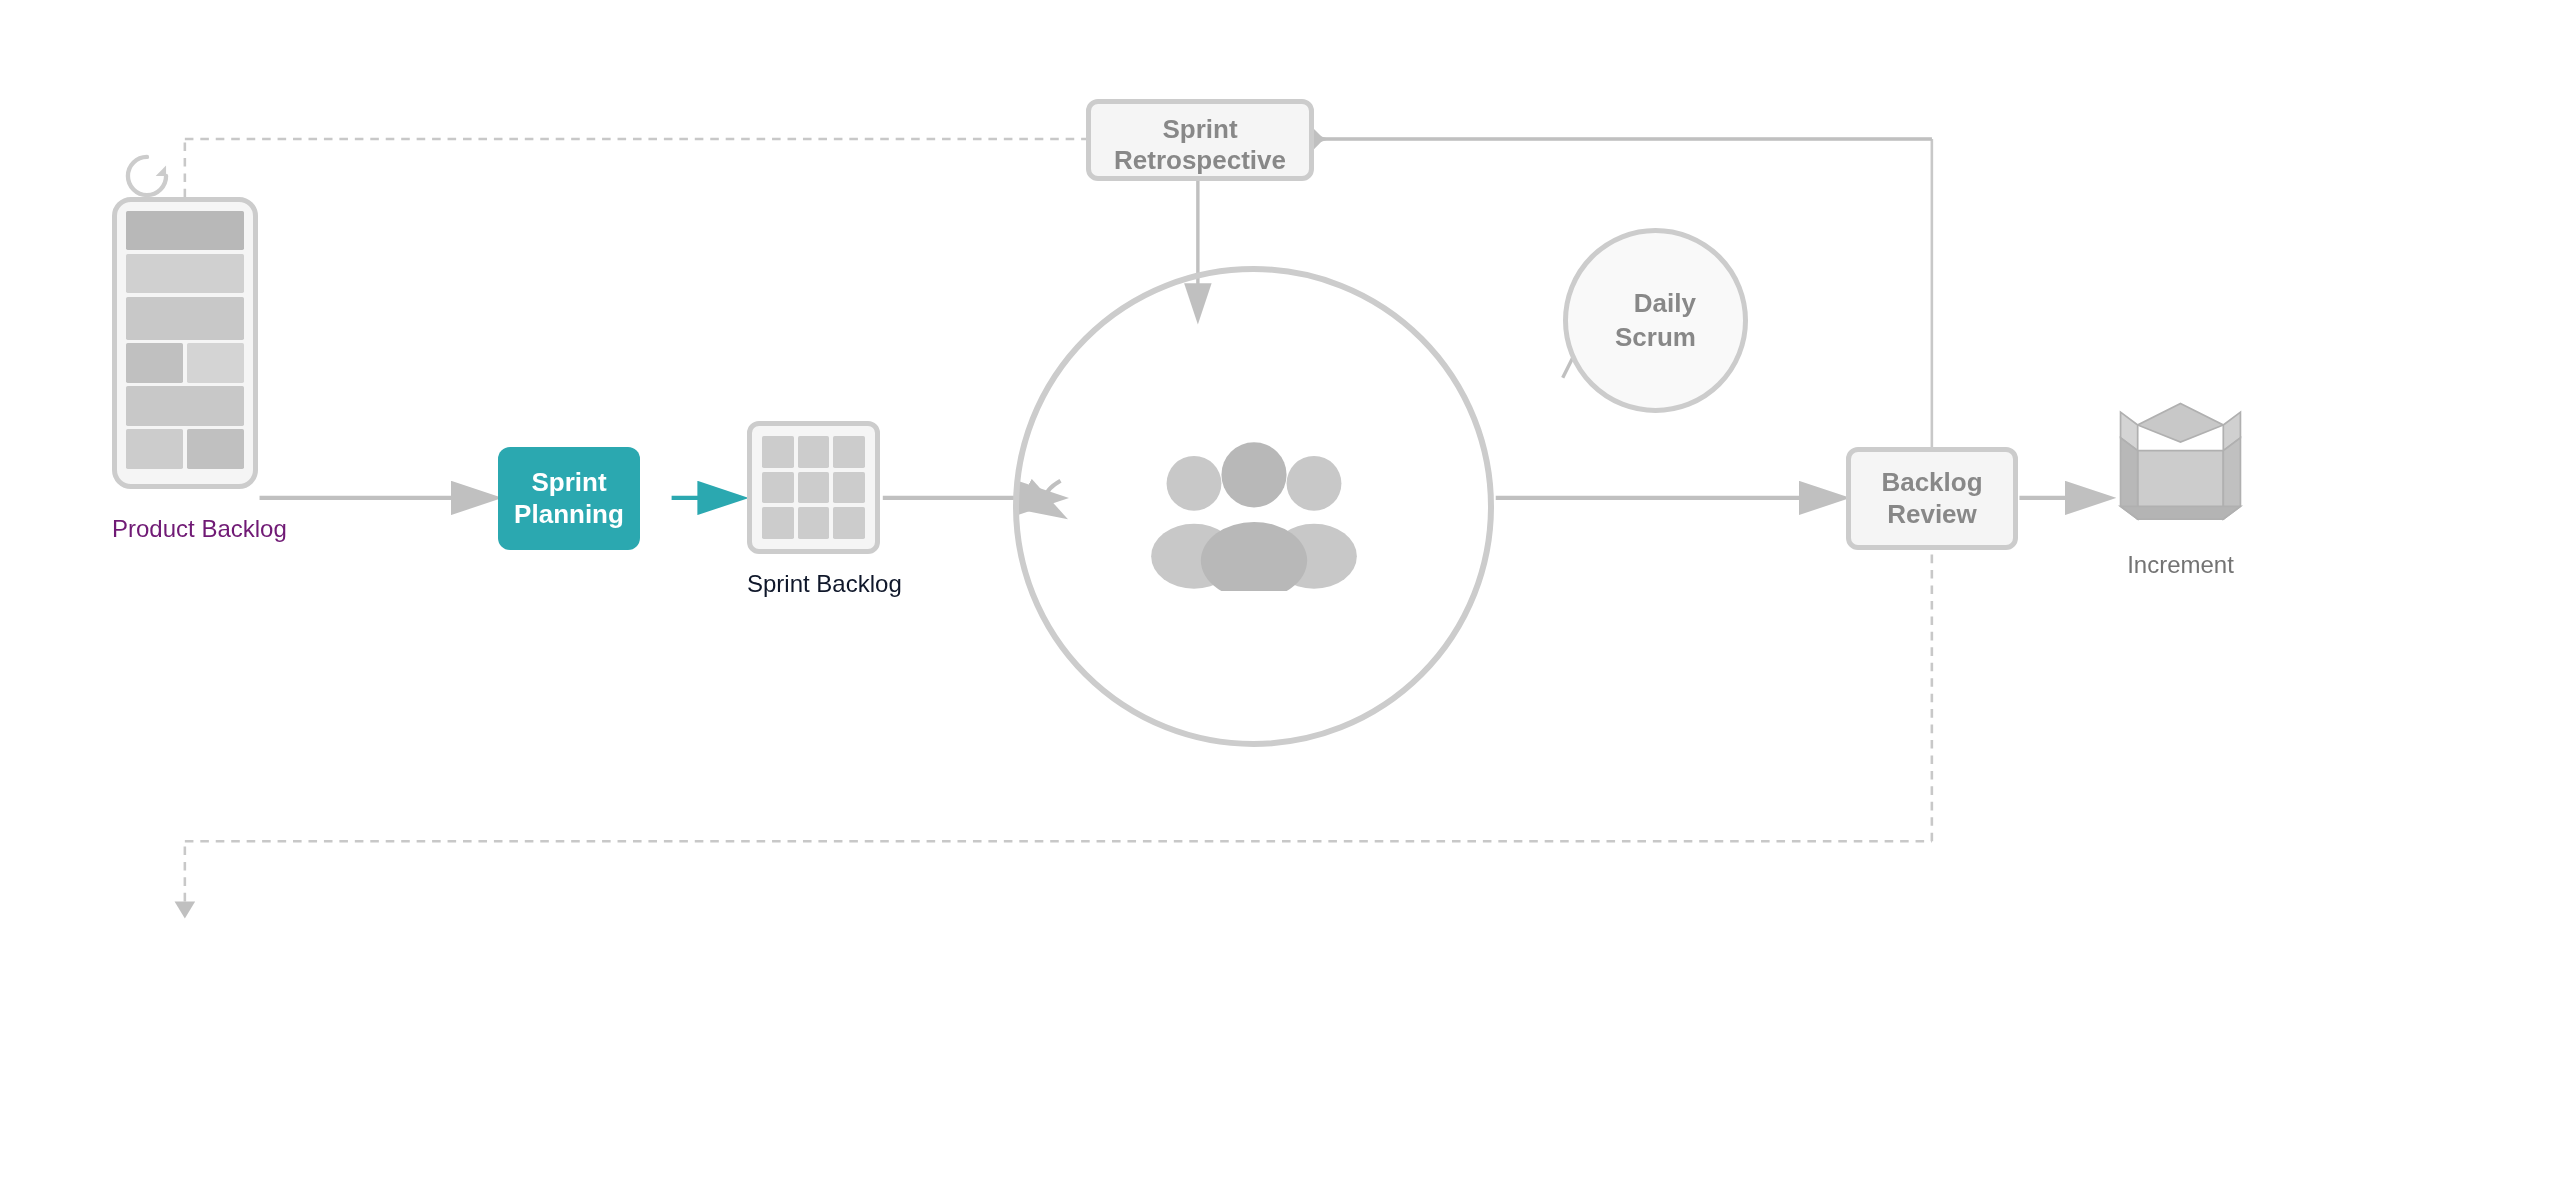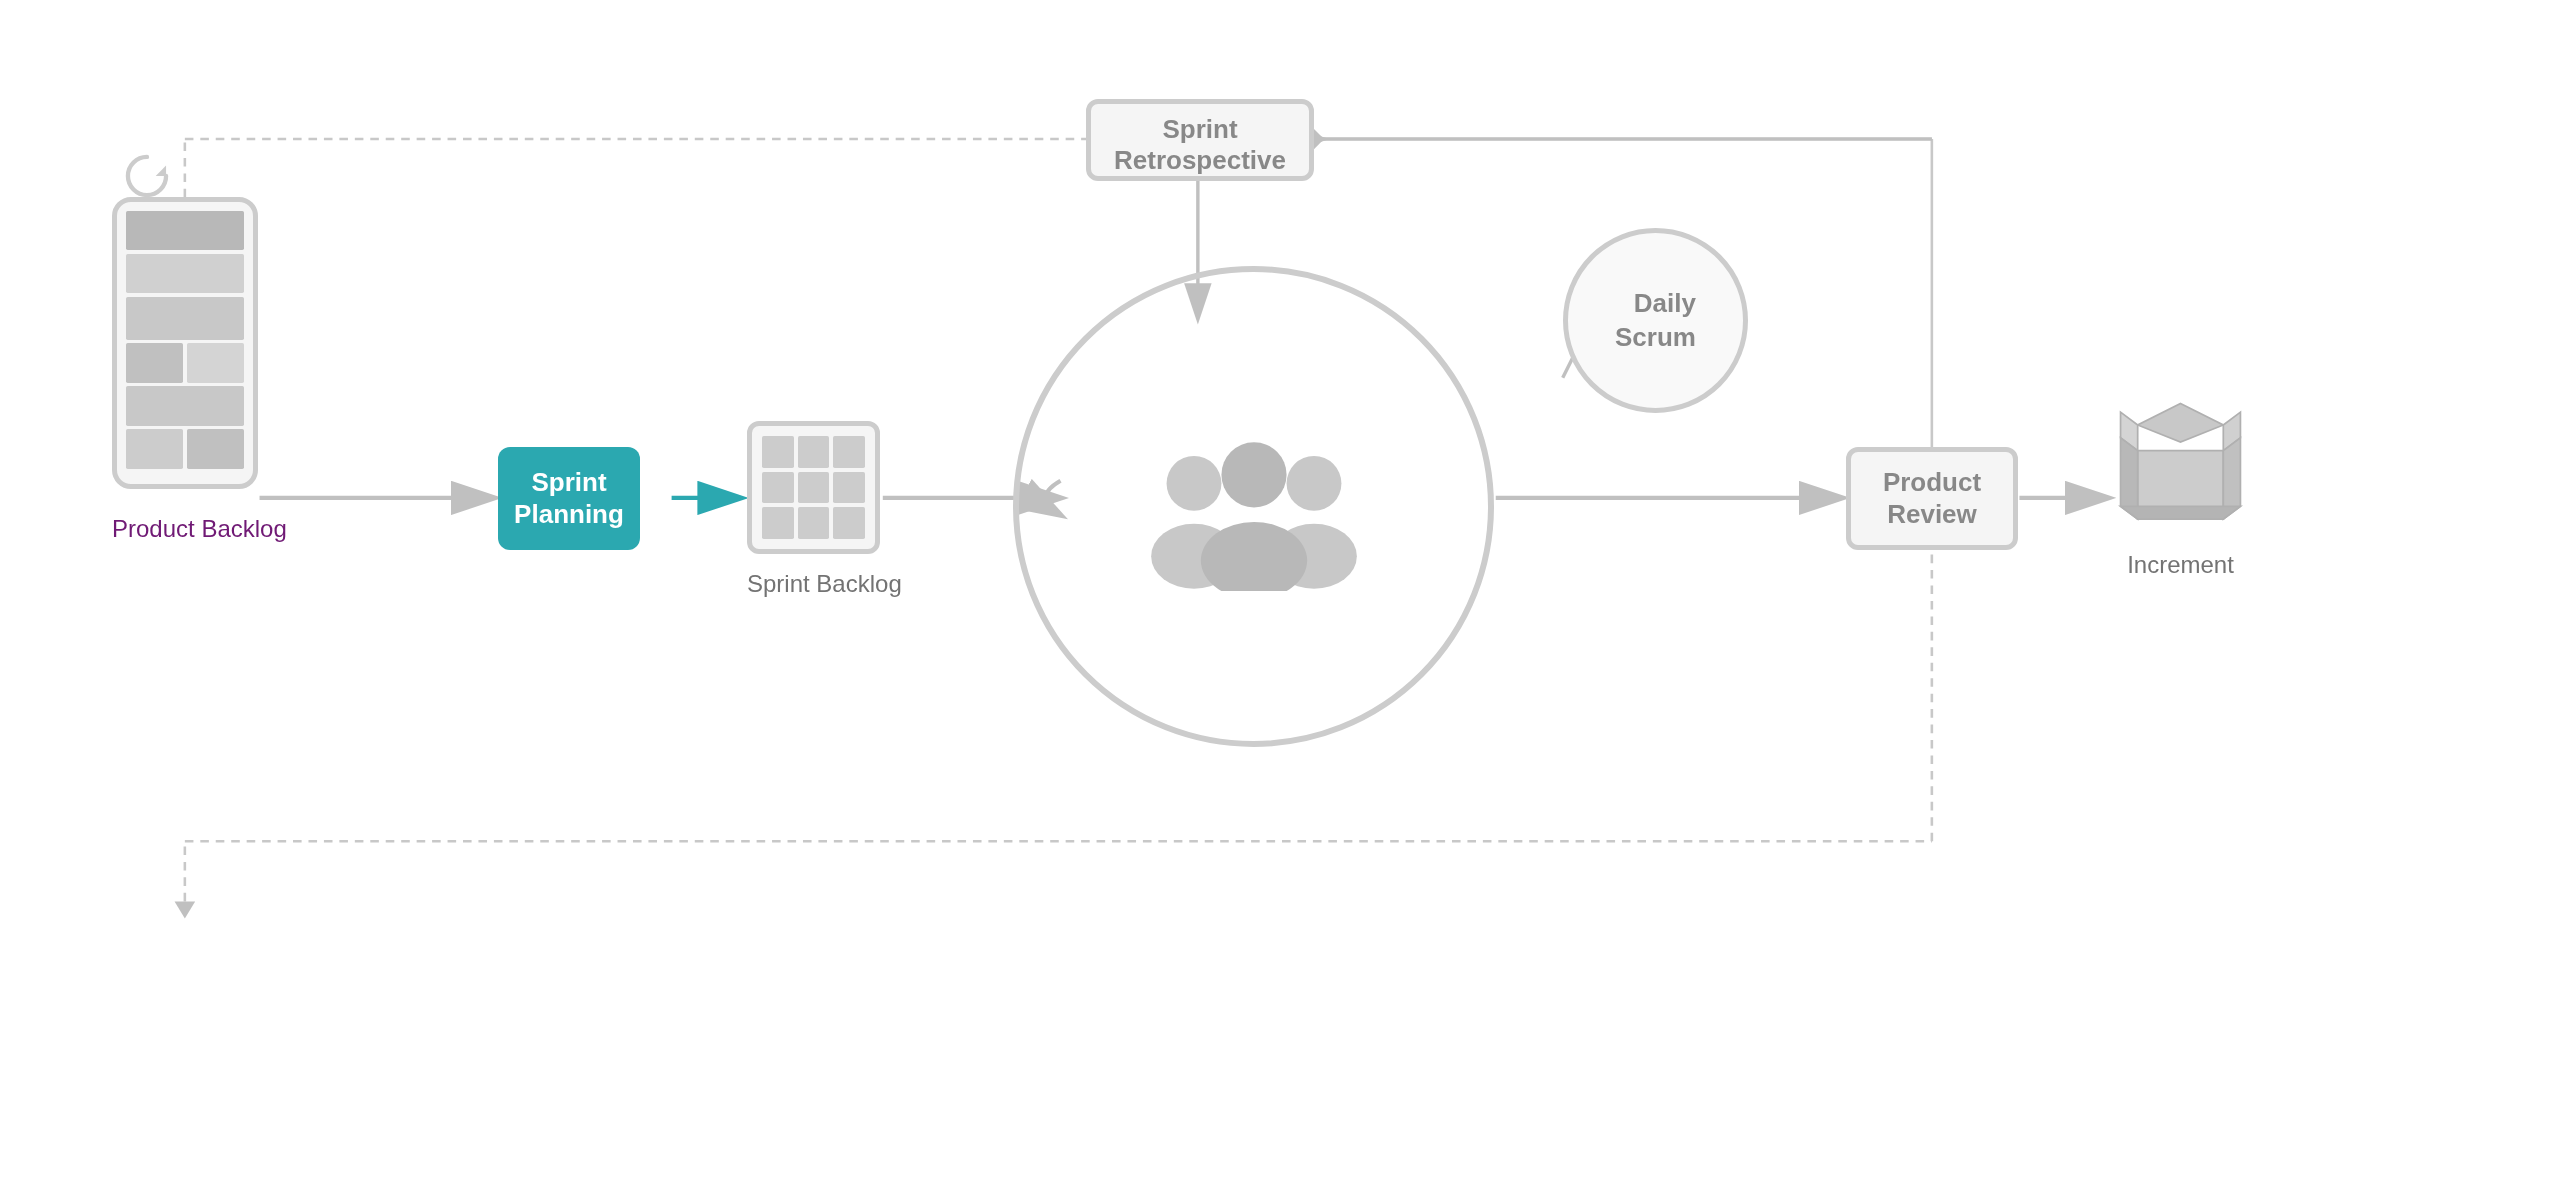--- a/index.html
+++ b/index.html
@@ -112,21 +112,21 @@
       padding: 10.3px;
     }
 
     .sb-cell {
       background: #cccccc;
       border-radius: 1.7px;
     }
 
     .sprint-backlog-label {
       text-align: center;
-      color: #737373;
+      color: #0f172a;
       font-size: 24px;
       margin-top: 15.5px;
       font-weight: 400;
     }
 
     
     .sprint-circle {
       position: absolute;
       left: 1013px;
       top: 266px;
@@ -381,21 +381,21 @@
   </div>
 
   <div class="daily-scrum">
     <div class="daily-scrum-circle">
       <span class="daily-scrum-label">Daily<br>Scrum</span>
     </div>
   </div>
 
   <div class="sprint-review">
     <div class="sprint-review-box">
-      <span>Product Review</span>
+      <span>Backlog Review</span>
     </div>
   </div>
 
   <div class="increment">
     <svg class="box-icon" viewBox="0 0 160 160">
 
       <polygon points="80,10 130,35 80,55 30,35" fill="#c8c8c8" stroke="#b0b0b0" stroke-width="2"></polygon>
 
       <polygon points="30,35 10,20 10,50 30,65" fill="#d4d4d4" stroke="#b0b0b0" stroke-width="2"></polygon>
 

